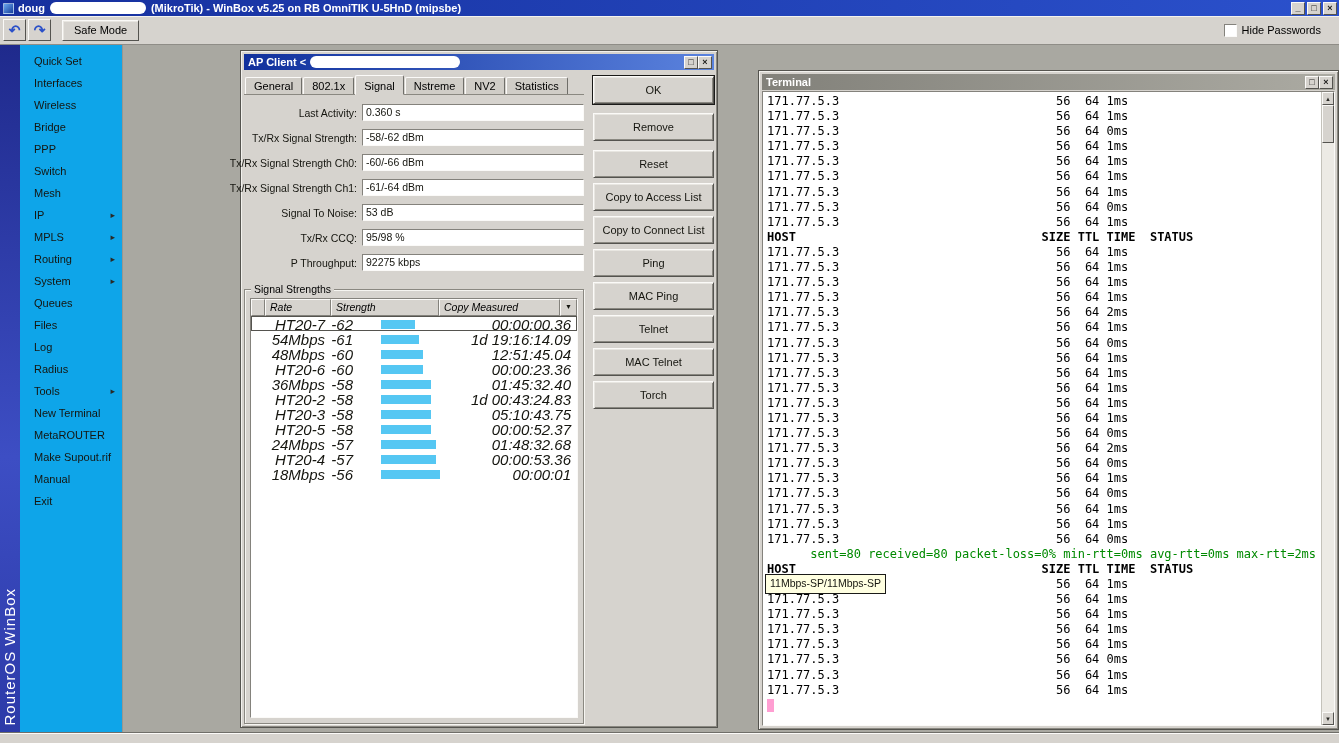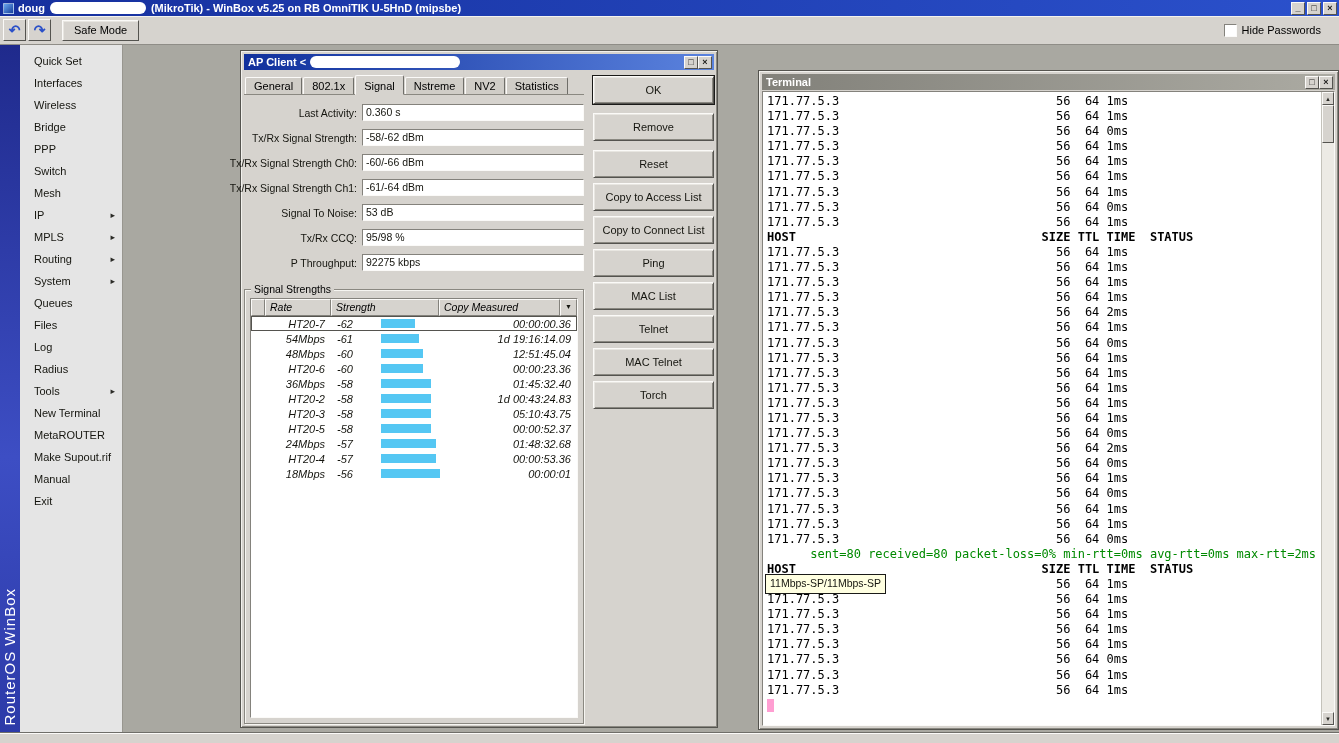--- a/index.html
+++ b/index.html
@@ -18,21 +18,21 @@
   .toolbar { height:29px; flex:none; background:#d6d3ce; display:flex; align-items:center; padding:0 6px 0 3px; border-bottom:1px solid #8f8d87; box-shadow:inset 0 1px 0 #f3f2ee; }
   .tool-btn { width:23px; height:22px; background:#d6d3ce; border:1px solid; border-color:#fbfaf8 #54534f #54534f #fbfaf8; display:flex; align-items:center; justify-content:center; color:#2b50c8; font-size:14px; font-weight:bold; margin-right:2px; }
   .safemode-btn { height:21px; padding:0 11px; margin-left:9px; background:#d6d3ce; border:1px solid; border-color:#fbfaf8 #54534f #54534f #fbfaf8; box-shadow:inset 1px 1px 0 #e8e6e1; font-size:11px; font-family:inherit; }
   .hidepw { margin-left:auto; display:flex; align-items:center; gap:5px; margin-right:12px; }
   .checkbox { width:13px; height:13px; background:#fff; border:1px solid; border-color:#84827c #fbfaf8 #fbfaf8 #84827c; }
 
   .content-row { flex:1; display:flex; min-height:0; }
   .brand-strip { width:20px; flex:none; background:linear-gradient(180deg,#1f2a8c 0%,#3d4ec4 60%,#2c3aa8 100%); position:relative; }
   .brand-text { position:absolute; bottom:6px; left:1px; writing-mode:vertical-rl; transform:rotate(180deg); color:#fff; font-size:15px; letter-spacing:1px; white-space:nowrap; }
 
-  .sidebar { width:103px; flex:none; background:#e5e5e5; border-right:1px solid #98968f; padding-top:5px; }
+  .sidebar { width:103px; flex:none; background:#0ea5e9; border-right:1px solid #98968f; padding-top:5px; }
   .side-item { height:22px; display:flex; align-items:center; padding:0 7px 0 14px; font-size:11px; color:#15150f; }
   .side-item .arrow { margin-left:auto; font-size:9px; color:#2a2a26; }
 
   .desktop { flex:1; position:relative; overflow:hidden; background:#a9a8a1; }
 
   .bottombar { height:11px; flex:none; background:#d6d3ce; border-top:1px solid #6f6e69; box-shadow:inset 0 1px 0 #fbfaf8; }
 
   
   .win { position:absolute; background:#d6d3ce; border:1px solid #55544f; box-shadow:inset 1px 1px 0 #f2f1ed, inset -1px -1px 0 #8a8881; padding:3px; }
   .win-titlebar { height:16px; display:flex; align-items:center; padding:0 2px 0 4px; color:#fff; font-weight:bold; font-size:11px; white-space:nowrap; }
@@ -60,21 +60,21 @@
 
   .sig-table { height:100%; display:flex; flex-direction:column; background:#fff; border:1px solid; border-color:#84827c #fbfaf8 #fbfaf8 #84827c;font-style:italic; }
   .sig-head { display:flex; height:17px; flex:none; background:#d6d3ce; }
   .hcell { border:1px solid; border-color:#fbfaf8 #84827c #84827c #fbfaf8; font-size:10.5px; padding:1px 4px; overflow:hidden; white-space:nowrap; background:#d6d3ce; }
   .c0 { width:14px; flex:none; }
   .c1 { width:66px; flex:none; }
   .c2 { width:108px; flex:none; }
   .c3 { flex:1; min-width:0; }
   .c4 { width:17px; flex:none; text-align:center; font-size:7px; padding:3px 0 0; color:#15150f; }
   .sig-rows { flex:1; overflow:hidden; background:#fff; }
-  .s-row { display:flex; height:15px; align-items:center; font-size:11px; color:#15150f; }
+  .s-row { display:flex; height:15px; align-items:flex-start; font-size:15px; color:#15150f; }
   .s-row.selected { outline:1px solid #55544f; outline-offset:-1px; }
   .rc0 { width:14px; flex:none; }
   .rc1 { width:66px; flex:none; text-align:right; padding-right:6px; white-space:nowrap; }
   .rc2 { width:108px; flex:none; display:flex; align-items:center;gap:24px; }
   .sval { width:22px; flex:none; text-align:right; margin-right:4px; }
   .bar { height:9px; background:#55c7f3; flex:none; }
   .rc3 { flex:1; min-width:0; text-align:right; padding-right:6px; white-space:nowrap; }
 
   .btn { height:28px; margin-bottom:5px; background:#d6d3ce; border:1px solid; border-color:#fbfaf8 #54534f #54534f #fbfaf8; box-shadow:inset 1px 1px 0 #e8e6e1, inset -1px -1px 0 #8a8881; font-size:11px; font-family:inherit; color:#15150f; width:100%; }
   .btn.default { outline:1px solid #1a1a18; outline-offset:0; }
@@ -364,21 +364,21 @@
             </div>
           </div>
         </div>
         <div class="ap-rightcol">
             <button class="btn default">OK</button>
             <button class="btn">Remove</button>
             <button class="btn">Reset</button>
             <button class="btn">Copy to Access List</button>
             <button class="btn">Copy to Connect List</button>
             <button class="btn">Ping</button>
-            <button class="btn">MAC List</button>
+            <button class="btn">MAC Ping</button>
             <button class="btn">Telnet</button>
             <button class="btn">MAC Telnet</button>
             <button class="btn">Torch</button>
           </div>
       </div>
     </div>
 
     <div class="win term-window">
       <div class="win-titlebar inactive-grad">
         <span>Terminal</span>

